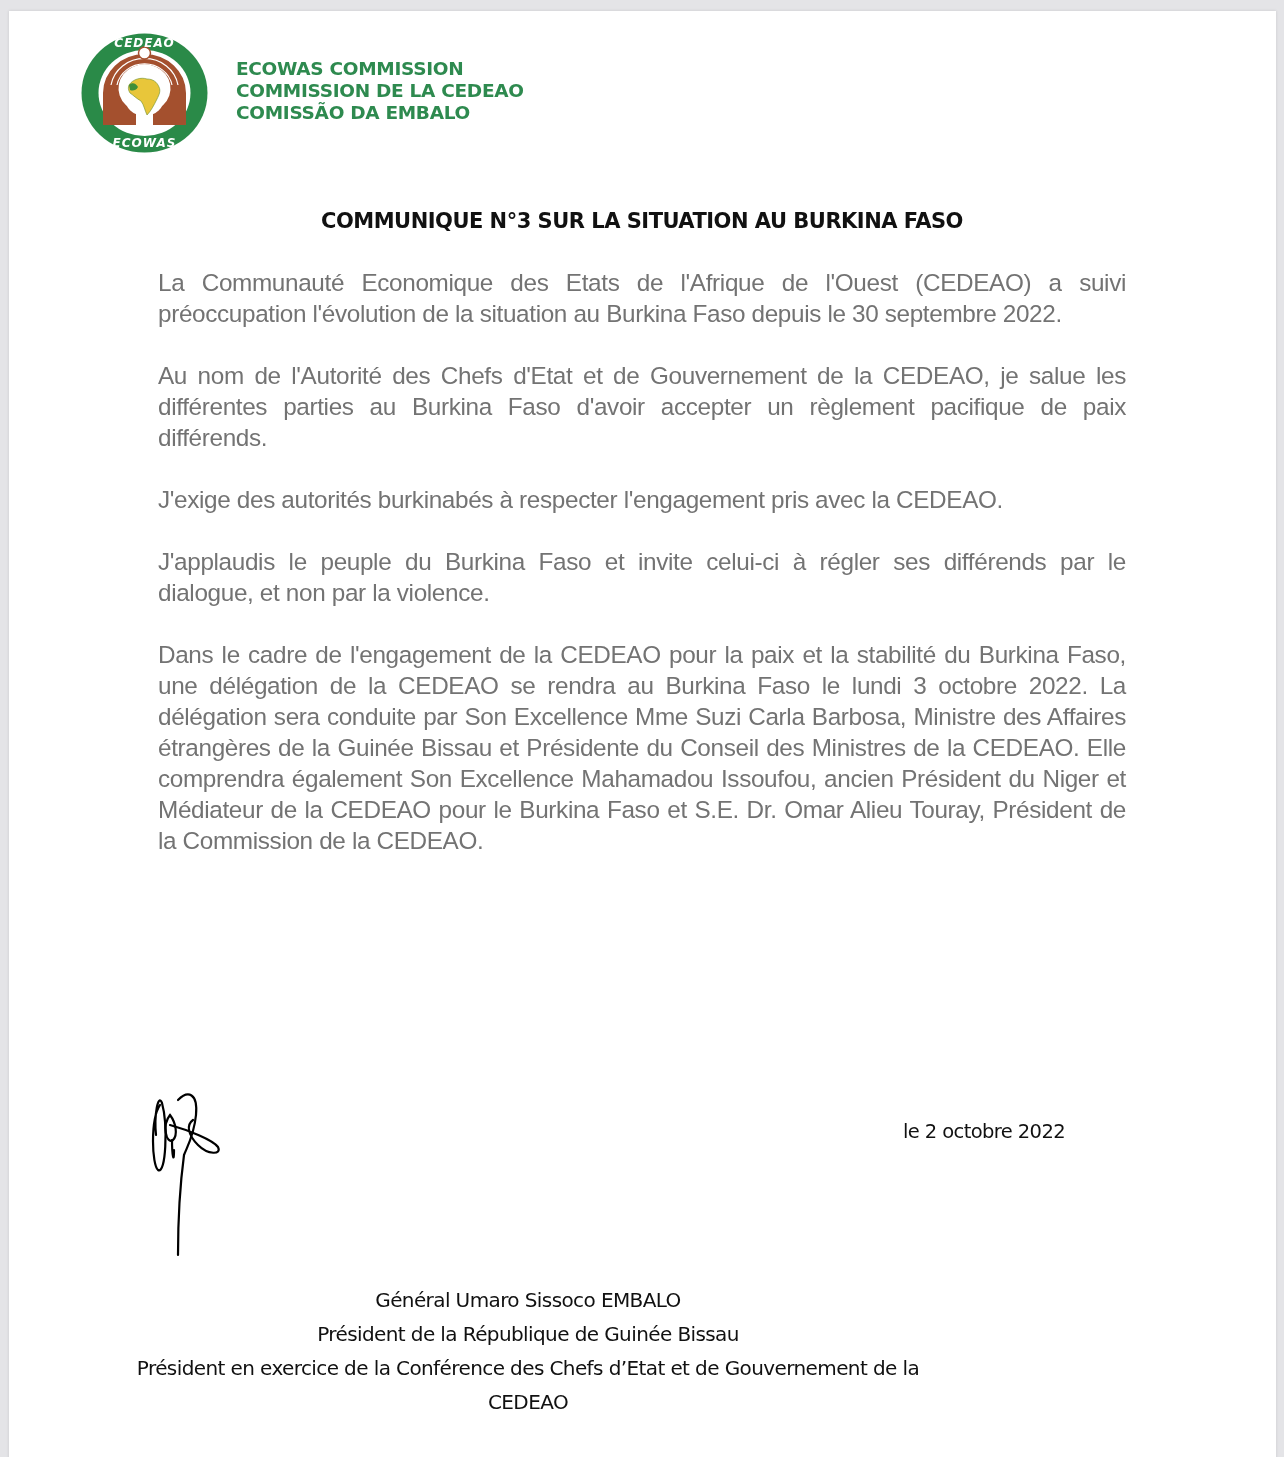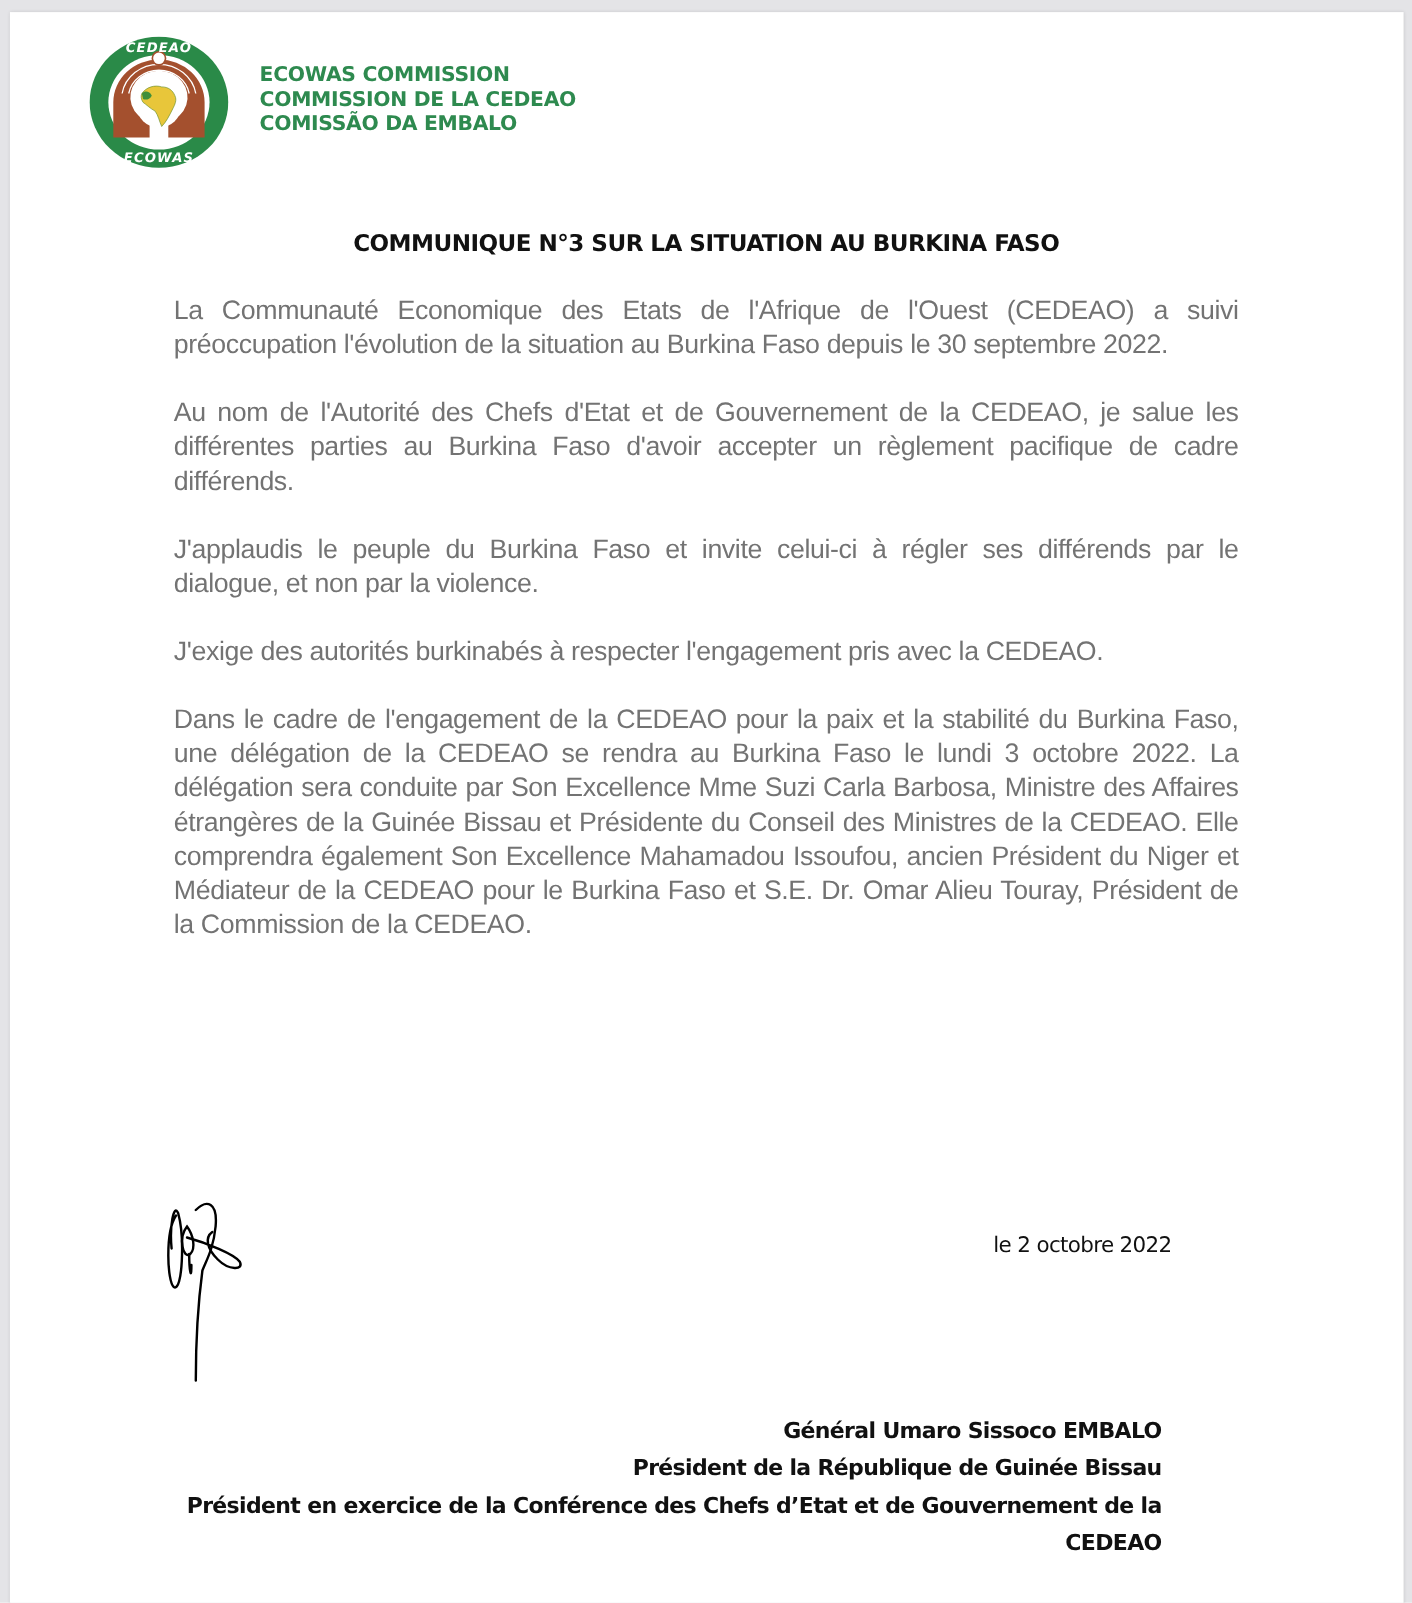--- a/index.html
+++ b/index.html
@@ -15,21 +15,21 @@
     box-shadow: 0 0 3px rgba(0,0,0,0.12);
   }
   .logo { position: absolute; left: 81px; top: 33px; width: 127px; height: 120px; }
   .org { position: absolute; left: 236px; top: 58px; color: #2e8a4f; font-family: "DejaVu Sans", sans-serif; font-weight: bold; font-size: 18.5px; line-height: 22px; letter-spacing: -0.3px; }
   .org div { white-space: nowrap; }
   .title { position: absolute; left: 0; width: 1284px; top: 209px; text-align: center; font-family: "DejaVu Sans", sans-serif; font-weight: bold; font-size: 21px; color: #111; letter-spacing: -0.5px; }
   .body { position: absolute; left: 158px; width: 968px; top: 267px; font-family: "Liberation Sans", sans-serif; font-size: 24.3px; line-height: 31px; color: #737373; letter-spacing: -0.35px; }
   .body p { margin: 0 0 31px 0; text-align: justify; }
   .date { position: absolute; left: 903px; top: 1120px; font-family: "DejaVu Sans", sans-serif; font-size: 19.5px; color: #111; letter-spacing: -0.6px; }
   .signature { position: absolute; left: 148px; top: 1085px; width: 85px; height: 175px; }
-  .sign-block { position: absolute; left: 0; width: 1056px; top: 1283px; text-align: right; font-family: "DejaVu Sans", sans-serif; font-weight: bold; font-size: 20px; line-height: 34px; color: #111; letter-spacing: -0.6px; }
+  .sign-block { position: absolute; left: 0; width: 1056px; top: 1283px; text-align: center; font-family: "DejaVu Sans", sans-serif; font-weight: normal; font-size: 20px; line-height: 34px; color: #111; letter-spacing: -0.6px; }
   .sign-block div { white-space: nowrap; }
 </style>
 </head>
 <body>
 
 <div class="page"></div>
 
 <svg class="logo" viewBox="0 0 127 120">
   <ellipse cx="63.5" cy="60" rx="63" ry="59.5" fill="#2a8a48"></ellipse>
   <ellipse cx="63.5" cy="60" rx="46" ry="43" fill="#ffffff"></ellipse>
@@ -49,23 +49,23 @@
 <div class="org">
   <div>ECOWAS COMMISSION</div>
   <div>COMMISSION DE LA CEDEAO</div>
   <div>COMISSÃO DA EMBALO</div>
 </div>
 
 <div class="title">COMMUNIQUE N°3 SUR LA SITUATION AU BURKINA FASO</div>
 
 <div class="body">
   <p>La Communauté Economique des Etats de l'Afrique de l'Ouest (CEDEAO) a suivi préoccupation l'évolution de la situation au Burkina Faso depuis le 30 septembre 2022.</p>
-  <p>Au nom de l'Autorité des Chefs d'Etat et de Gouvernement de la CEDEAO, je salue les différentes parties au Burkina Faso d'avoir accepter un règlement pacifique de cadre différends.</p>
+  <p>Au nom de l'Autorité des Chefs d'Etat et de Gouvernement de la CEDEAO, je salue les différentes parties au Burkina Faso d'avoir accepter un règlement pacifique de paix différends.</p>
+  <p>J'exige des autorités burkinabés à respecter l'engagement pris avec la CEDEAO.</p>
   <p>J'applaudis le peuple du Burkina Faso et invite celui-ci à régler ses différends par le dialogue, et non par la violence.</p>
-  <p>J'exige des autorités burkinabés à respecter l'engagement pris avec la CEDEAO.</p>
   <p>Dans le cadre de l'engagement de la CEDEAO pour la paix et la stabilité du Burkina Faso, une délégation de la CEDEAO se rendra au Burkina Faso le lundi 3 octobre 2022. La délégation sera conduite par Son Excellence Mme Suzi Carla Barbosa, Ministre des Affaires étrangères de la Guinée Bissau et Présidente du Conseil des Ministres de la CEDEAO. Elle comprendra également Son Excellence Mahamadou Issoufou, ancien Président du Niger et Médiateur de la CEDEAO pour le Burkina Faso et S.E. Dr. Omar Alieu Touray, Président de la Commission de la CEDEAO.</p>
 </div>
 
 <div class="date">le 2 octobre 2022</div>
 
 <svg class="signature" viewBox="0 0 85 175" fill="none" stroke="#000" stroke-width="2.2" stroke-linecap="round">
   <path d="M12 20 C2 35 4 80 10 85 C18 90 20 40 14 18 C10 8 6 30 8 50"></path>
   <path d="M22 30 C14 40 18 60 25 55 C30 50 28 38 22 30 Z"></path>
   <path d="M30 15 C40 5 50 8 48 30 C46 50 40 60 36 70 C32 100 30 130 30 170"></path>
   <path d="M22 40 C40 45 65 55 70 62 C74 70 60 70 50 60 C40 50 38 40 45 35"></path>

